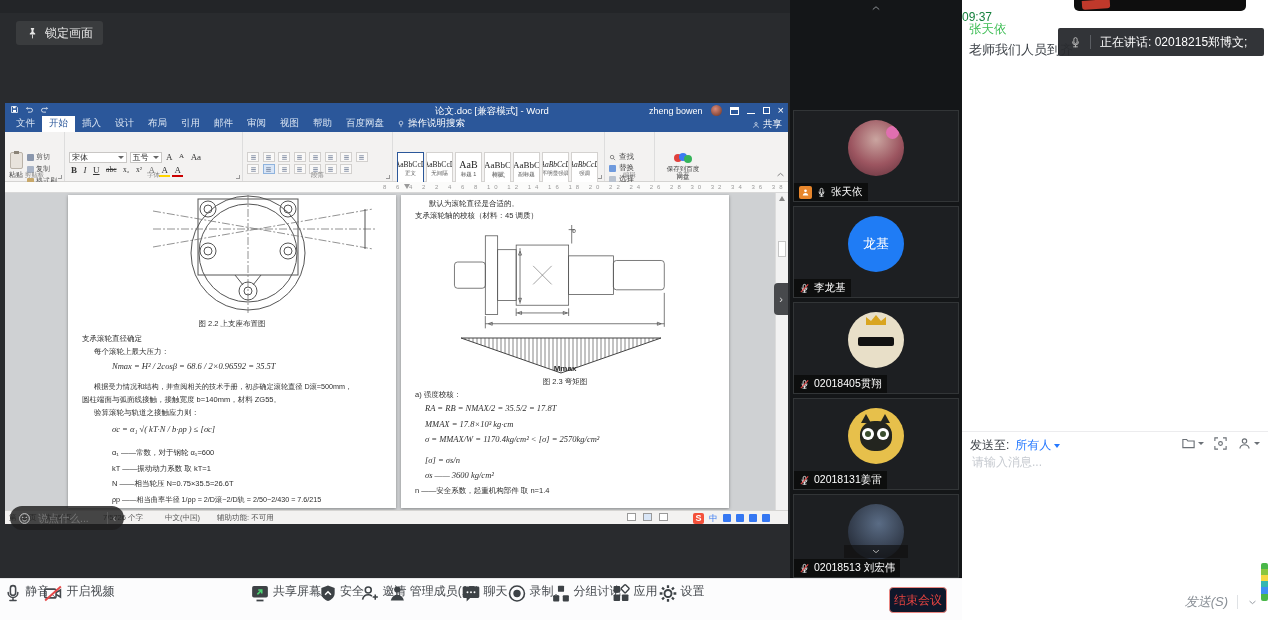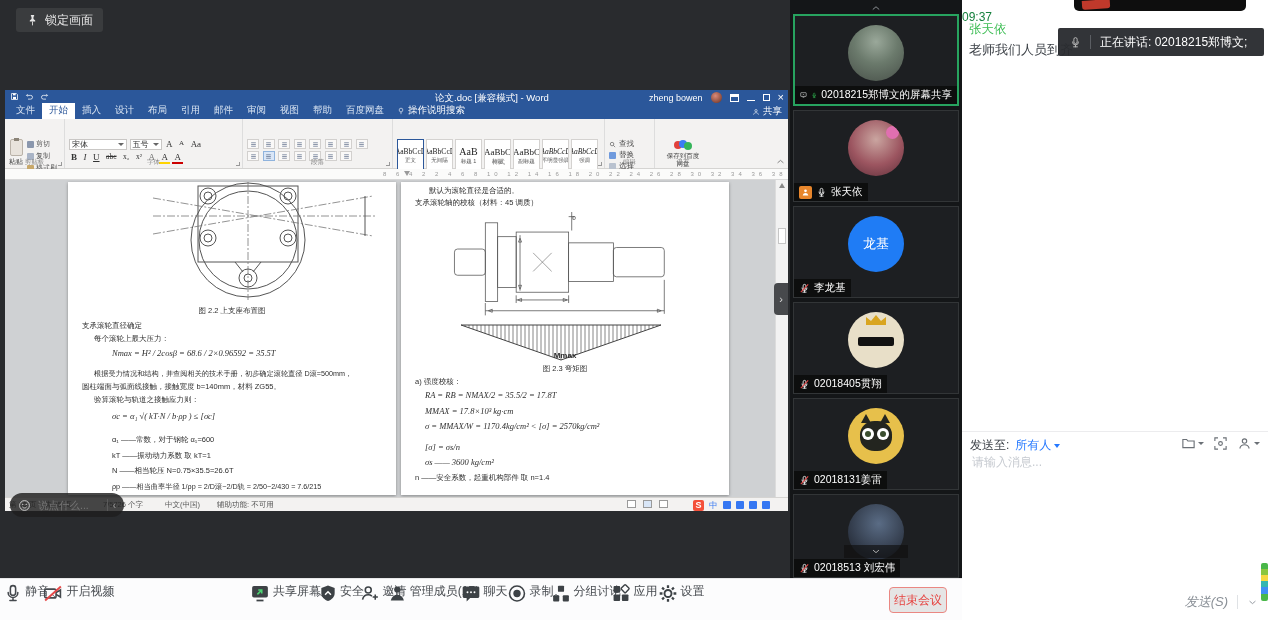--- a/index.html
+++ b/index.html
@@ -2,21 +2,21 @@
 <html><head>
 <meta charset="utf-8">
 <style>
   html,body{margin:0;padding:0;background:#000;}
   *{box-sizing:border-box;}
   .app{position:relative;width:1268px;height:620px;overflow:hidden;
        font-family:"Liberation Sans","DejaVu Sans",sans-serif;background:#232528;}
   .ic{display:block;}
 
   
-  .stage{position:absolute;left:0;top:0;width:790px;height:578px;background:#292b2e;}
+  .stage{position:absolute;left:0;top:13px;width:790px;height:578px;background:#292b2e;}
   .pin-btn{position:absolute;left:16px;top:8px;height:24px;display:flex;align-items:center;gap:6px;
            padding:0 10px;background:#3a3c3e;border-radius:3px;color:#e6e6e6;font-size:12px;}
   .panel-toggle{position:absolute;left:774px;top:283px;width:14px;height:32px;background:#47494c;
            border-radius:4px 0 0 4px;color:#d8d8d8;font-size:11px;display:flex;align-items:center;justify-content:center;}
   .danmaku{position:absolute;left:10px;top:493px;width:114px;height:24px;border-radius:12px;
            background:rgba(30,30,30,.82);display:flex;align-items:center;gap:5px;padding:0 8px;z-index:30;}
   .danmaku input{flex:1;min-width:0;background:transparent;border:none;outline:none;color:#c9c9c9;font-size:10.5px;}
   .danmaku .dv{width:1px;height:12px;background:#5a5a5a;}
   .danmaku .ch{color:#9a9a9a;font-size:10px;}
 
@@ -135,21 +135,21 @@
   .send-row .dv{width:1px;height:14px;background:#dfe2e5;}
   .rainbow{position:absolute;left:299px;top:563px;width:7px;height:38px;border-radius:2px;
            background:linear-gradient(180deg,#49b749 0 6px,#8bc63f 6px 12px,#f7d842 12px 18px,#35b6b0 18px 24px,#3f8ef3 24px 31px,#49b749 31px 38px);}
 
   
   .toolbar{position:absolute;left:0;top:578px;width:962px;height:42px;background:#fcfcfd;border-top:1px solid #e7e7e9;}
   .titem{position:absolute;top:4px;display:flex;flex-direction:row;align-items:flex-start;gap:2px;
          font-size:12px;color:#45494e;transform:translateX(-50%);white-space:nowrap;}
   .tchev{position:absolute;top:12px;color:#5a5f64;transform:translateX(-50%);}
   .endbtn{position:absolute;left:889px;top:8px;width:58px;height:26px;border:1px solid #ea8782;border-radius:4px;
-          background:#e5e5e5;color:#e64340;font-size:12px;display:flex;align-items:center;justify-content:center;}
+          background:#0f172a;color:#e64340;font-size:12px;display:flex;align-items:center;justify-content:center;}
 </style>
 </head>
 <body>
 
 <svg width="0" height="0" style="position:absolute">
 <defs>
 <symbol id="sym-mic" viewBox="0 0 24 24">
         <path d="M12 3a3 3 0 0 1 3 3v5a3 3 0 0 1-6 0V6a3 3 0 0 1 3-3z" fill="none" stroke="currentColor" stroke-width="1.8"></path>
         <path d="M6.5 11a5.5 5.5 0 0 0 11 0M12 16.5V20M8.5 20h7" fill="none" stroke="currentColor" stroke-width="1.8" stroke-linecap="round"></path>
       </symbol>
@@ -659,32 +659,20 @@
 
   <div class="panel-toggle">
     <span>›</span>
   </div>
 
   <div class="videostrip">
     <svg class="ic strip-chev" style="top:3px" width="14" height="10">
         <use href="#sym-chev-up"></use>
       </svg>
 
-    <div class="thumb active" style="top:14px">
-      <div class="pav" style="background:radial-gradient(circle at 50% 30%,#9aa89a 0%,#6b7a6c 45%,#474f48 100%)"></div>
-      <div class="plabel">
-        <svg class="ic" width="12" height="12" style="color:#fff">
-            <use href="#sym-monitor"></use>
-          </svg>
-        <svg class="ic" width="11" height="11" style="color:#35c759">
-            <use href="#sym-mic"></use>
-        </svg>
-          <span>02018215郑博文的屏幕共享</span>
-      </div>
-    </div>
 
     <div class="thumb" style="top:110px">
       <div class="pav" style="background:radial-gradient(circle at 50% 35%,#caa5a0,#9c5560 55%,#5d2f3a)">
         <i style="position:absolute;right:5px;top:6px;width:13px;height:13px;border-radius:50%;background:#e06fb0"></i>
       </div>
       <div class="plabel">
         <span class="hostbadge">
           <svg class="ic" width="9" height="9" style="color:#fff">
               <use href="#sym-person-fill"></use>
             </svg>

